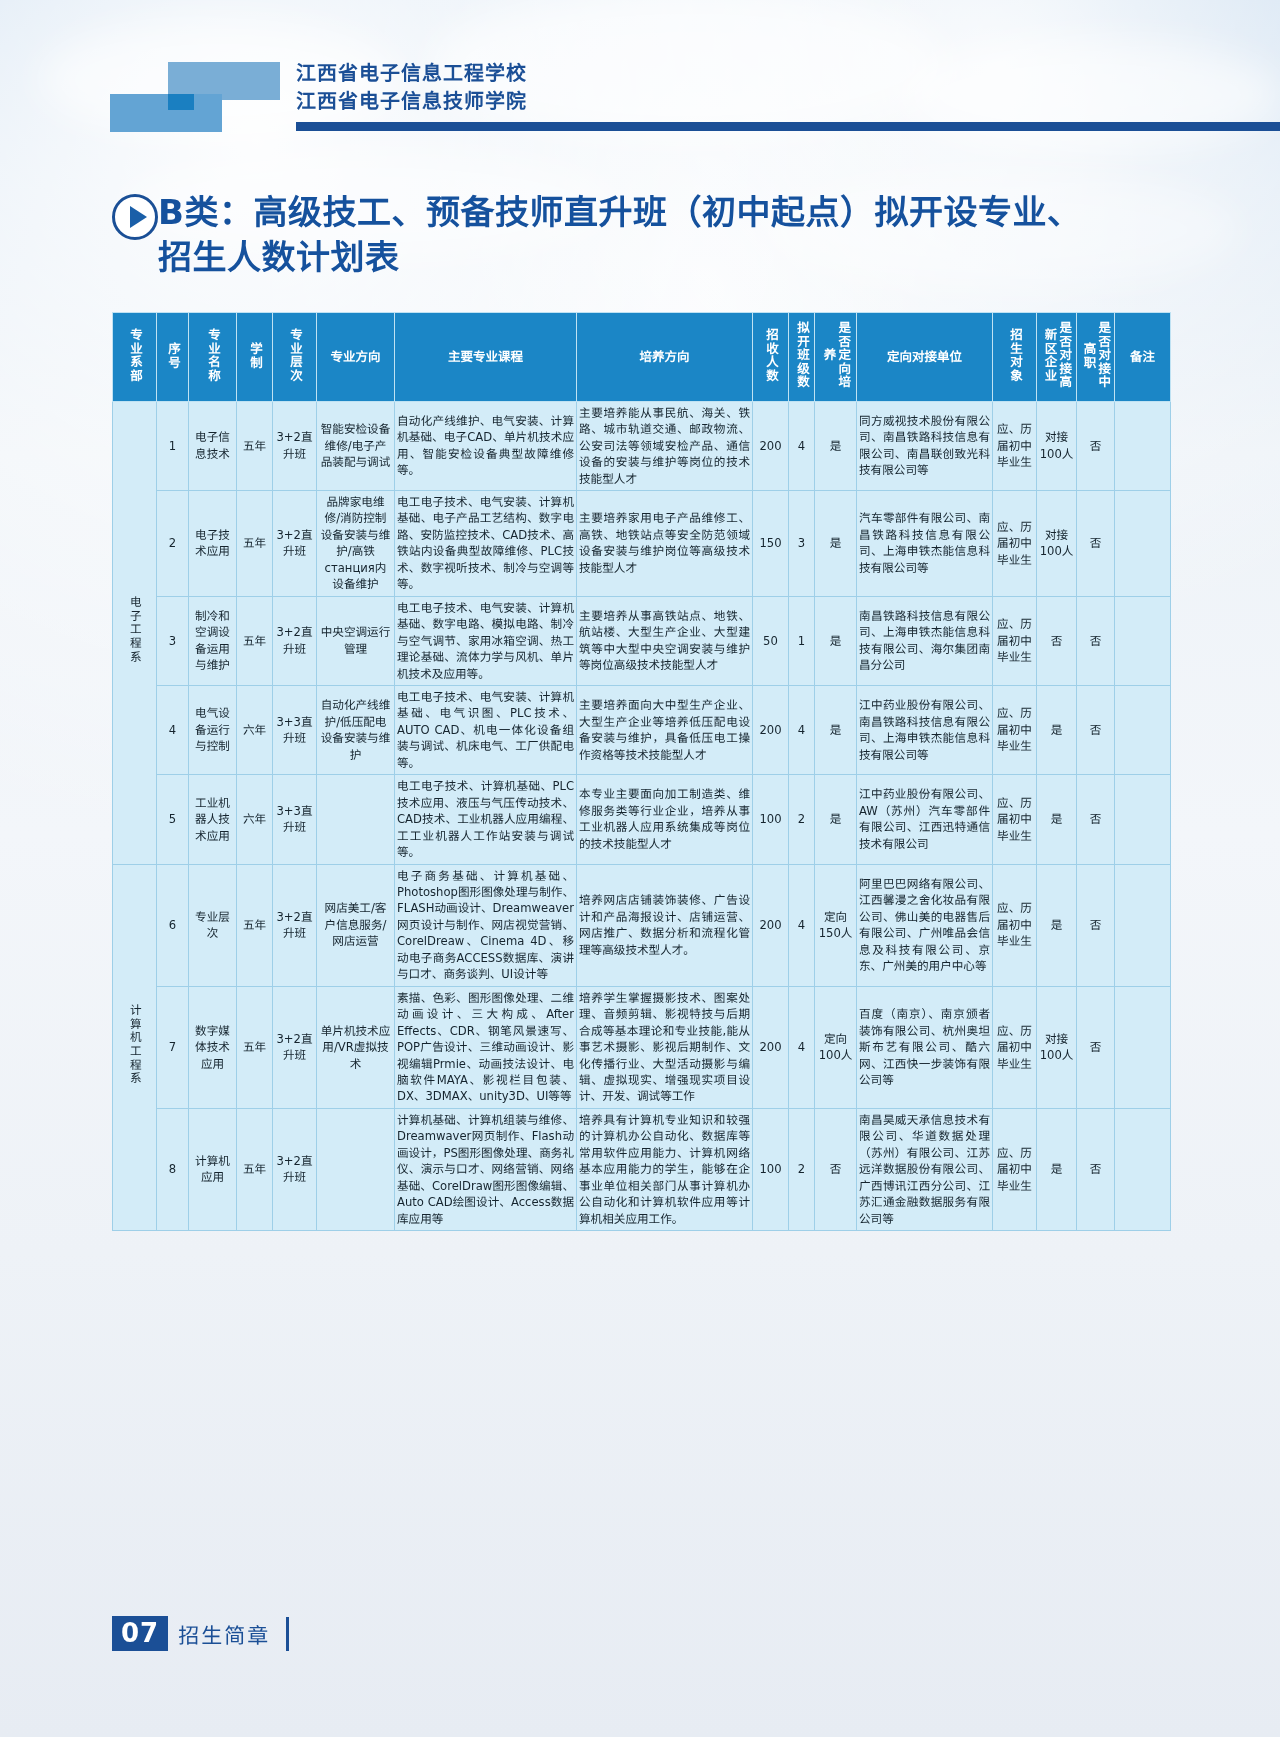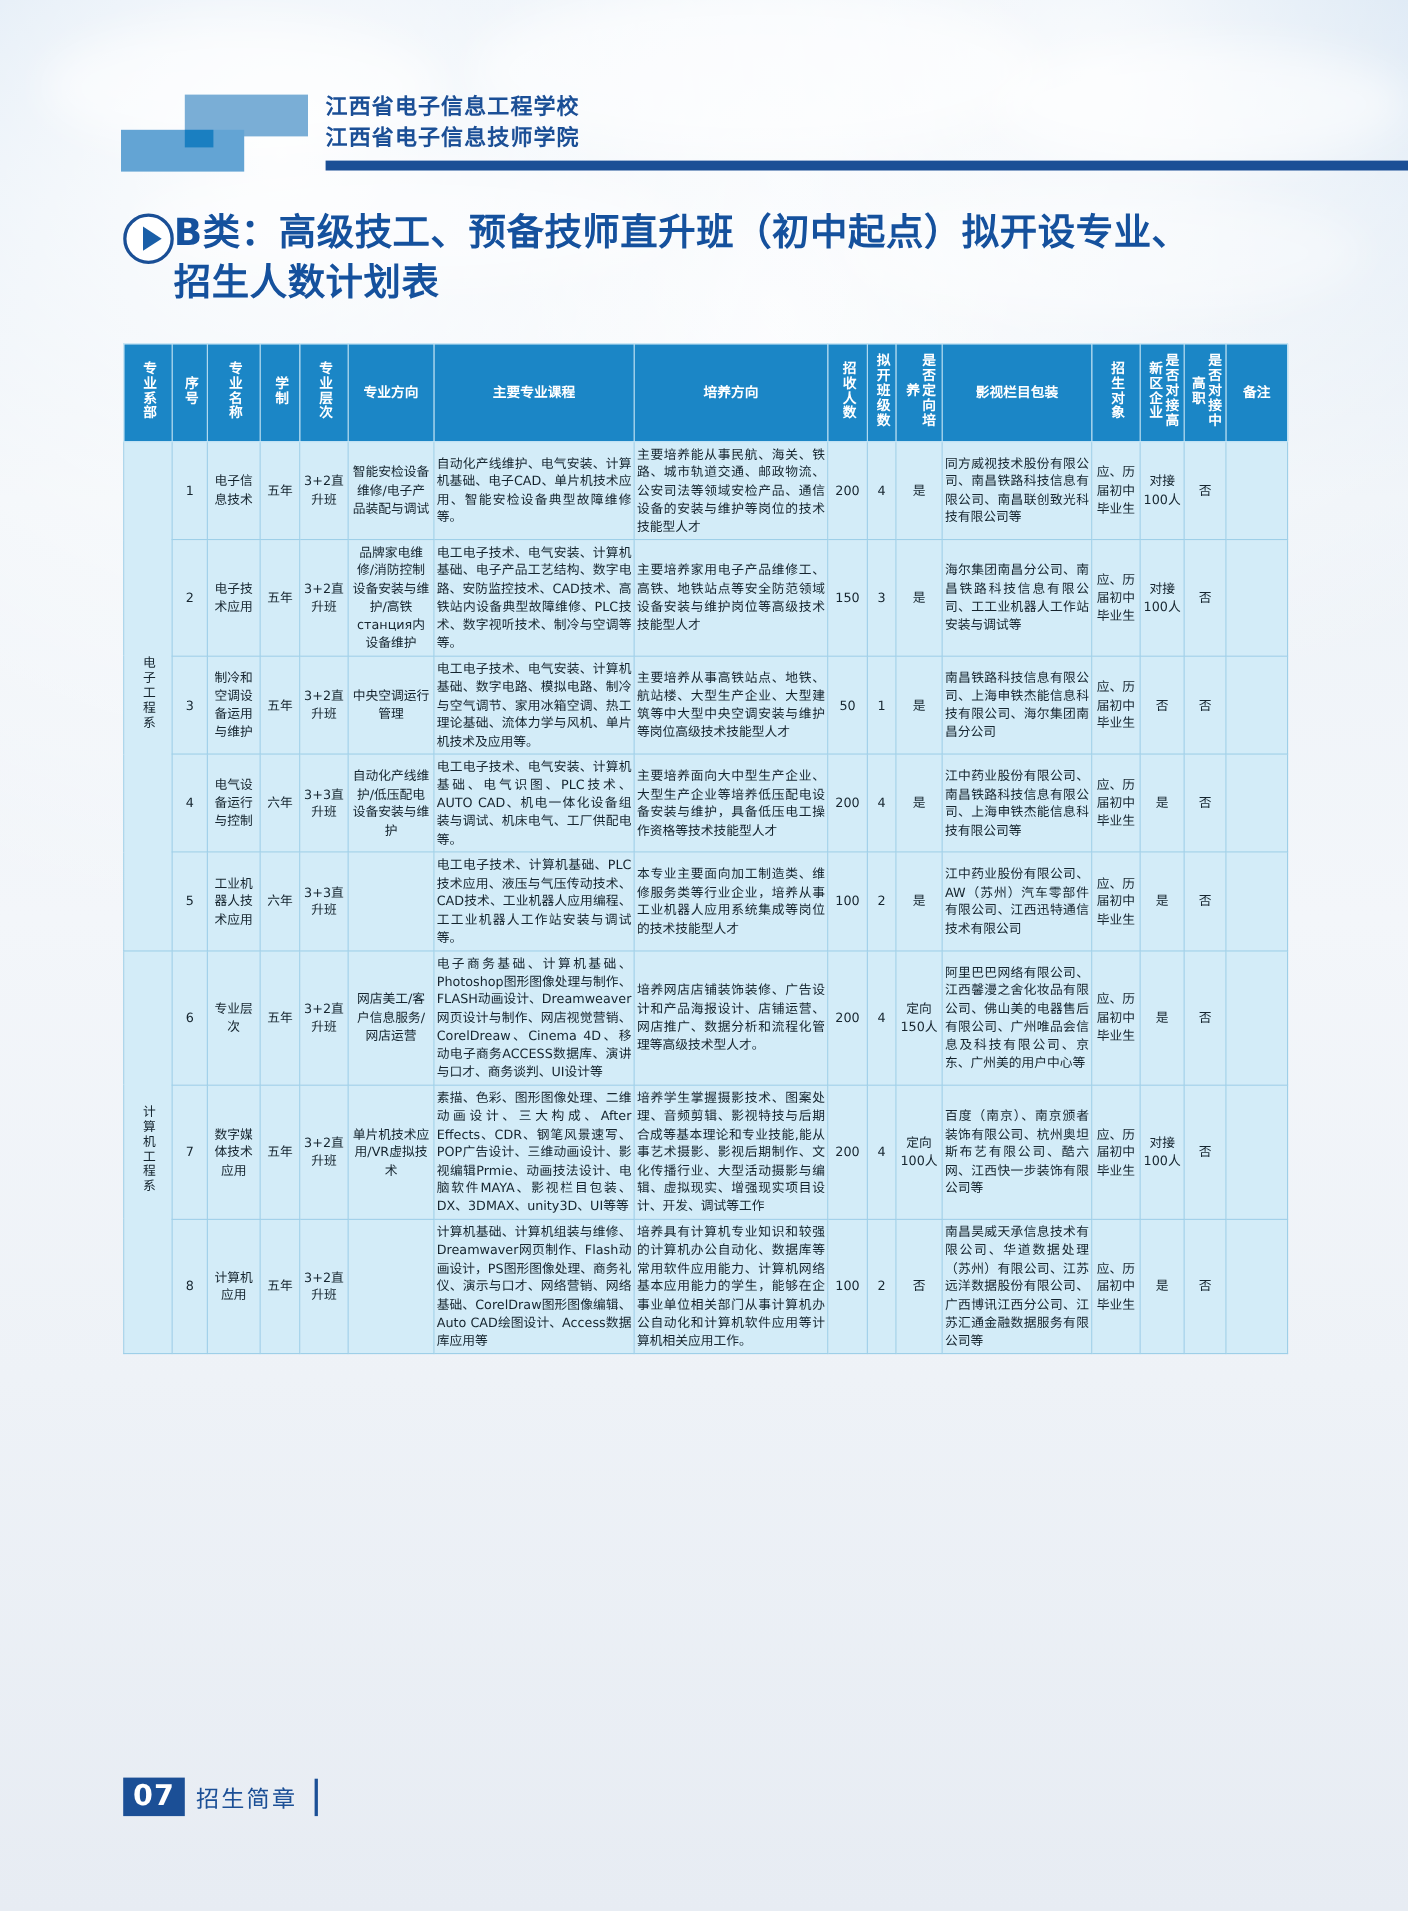--- a/index.html
+++ b/index.html
@@ -25,21 +25,21 @@
     position:absolute; border-radius:50%;
     background:rgba(255,255,255,.55); filter:blur(18px);
   }
   .c1{left:40px;  top:20px;  width:360px; height:120px;}
   .c2{left:430px; top:-10px; width:520px; height:150px;}
   .c3{left:900px; top:40px;  width:380px; height:110px;}
   .c4{left:120px; top:150px; width:500px; height:110px; background:rgba(255,255,255,.4);}
   .c5{left:760px; top:170px; width:480px; height:120px; background:rgba(255,255,255,.35);}
 
   
-  .masthead{position:absolute; left:0; top:0; width:1280px; height:150px;margin-top:24px;}
+  .masthead{position:absolute; left:0; top:0; width:1280px; height:150px;}
   .logo-marks{position:absolute; left:110px; top:62px; width:170px; height:70px;}
   .mark-a{position:absolute; left:58px; top:0;  width:112px; height:38px; background:#7aaed6;}
   .mark-b{position:absolute; left:0;   top:32px; width:112px; height:38px; background:#63a4d4;}
   .mark-c{position:absolute; left:58px; top:32px; width:26px;  height:16px; background:#1a7fc1;}
   .school-names{position:absolute; left:296px; top:60px;}
   .school-names div{
     font-size:20px; font-weight:bold; color:#1b4f96;
     letter-spacing:1px; line-height:1.38;
     font-family:"DejaVu Sans","Liberation Sans",sans-serif;
   }
@@ -161,21 +161,21 @@
           <th><span class="vh">序号</span></th>
           <th><span class="vh">专业名称</span></th>
           <th><span class="vh">学制</span></th>
           <th><span class="vh">专业层次</span></th>
           <th>专业方向</th>
           <th>主要专业课程</th>
           <th>培养方向</th>
           <th><span class="vh">招收人数</span></th>
           <th><span class="vh">拟开班级数</span></th>
           <th><span class="vh">是否定向培养</span></th>
-          <th>影视栏目包装</th>
+          <th>定向对接单位</th>
           <th><span class="vh">招生对象</span></th>
           <th><span class="vh">是否对接高新区企业</span></th>
           <th><span class="vh">是否对接中高职</span></th>
           <th>备注</th>
         </tr>
     </thead>
     <tbody id="tbody">
         <tr>
           <td class="dept" rowspan="5"><span class="deptv">电子工程系</span></td>
           <td class="ctr">1</td>
@@ -198,21 +198,21 @@
           <td class="ctr">2</td>
           <td class="narrow">电子技术应用</td>
           <td class="narrow">五年</td>
           <td class="narrow">3+2直升班</td>
           <td class="narrow">品牌家电维修/消防控制设备安装与维护/高铁станция内设备维护</td>
           <td class="just">电工电子技术、电气安装、计算机基础、电子产品工艺结构、数字电路、安防监控技术、CAD技术、高铁站内设备典型故障维修、PLC技术、数字视听技术、制冷与空调等等。</td>
           <td class="just">主要培养家用电子产品维修工、高铁、地铁站点等安全防范领域设备安装与维护岗位等高级技术技能型人才</td>
           <td class="ctr">150</td>
           <td class="ctr">3</td>
           <td class="ctr">是</td>
-          <td class="just">海尔集团南昌分公司、南昌铁路科技信息有限公司、工工业机器人工作站安装与调试等</td>
+          <td class="just">汽车零部件有限公司、南昌铁路科技信息有限公司、上海申铁杰能信息科技有限公司等</td>
           <td class="narrow">应、历届初中毕业生</td>
           <td class="narrow">对接100人</td>
           <td class="ctr">否</td>
           <td class="ctr"></td>
         </tr>
         <tr>
           <td class="ctr">3</td>
           <td class="narrow">制冷和空调设备运用与维护</td>
           <td class="narrow">五年</td>
           <td class="narrow">3+2直升班</td>

